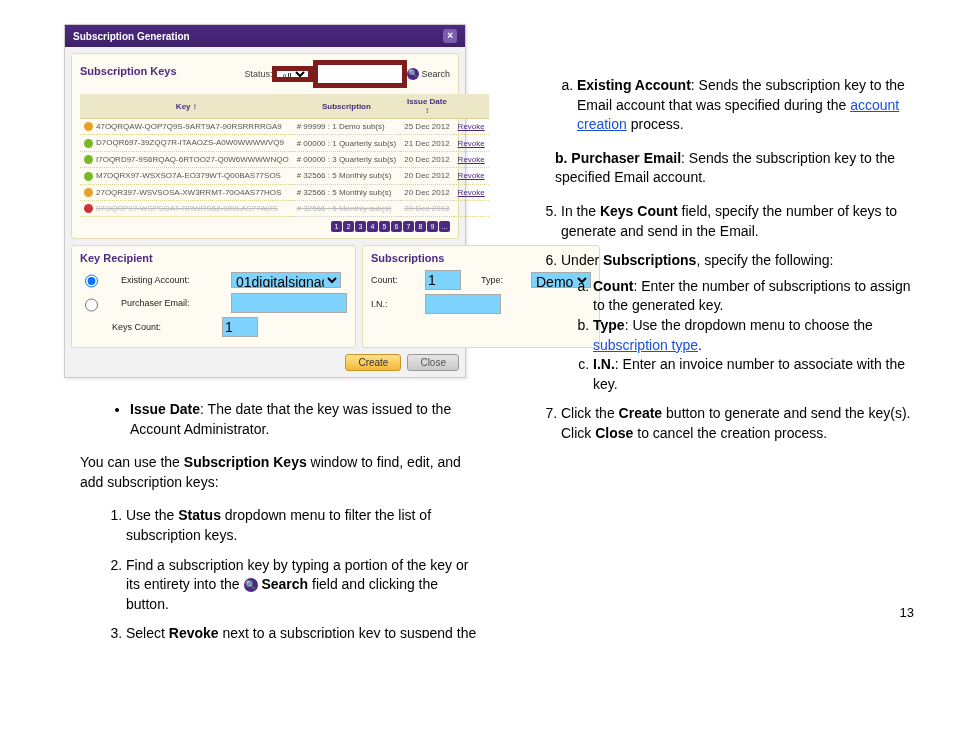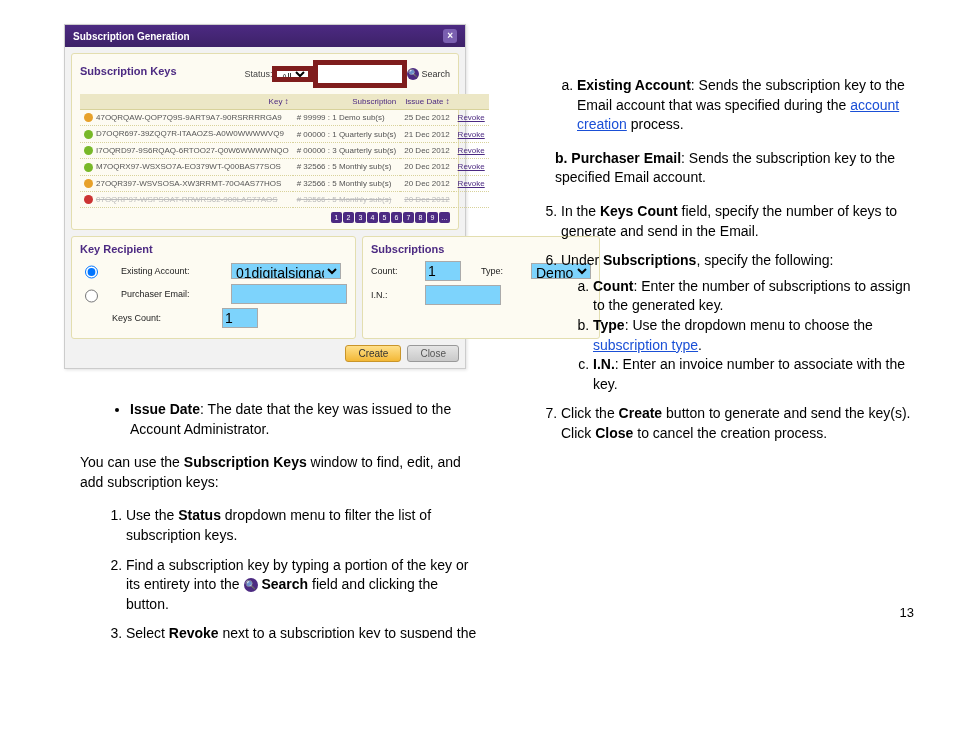--- a/index.html
+++ b/index.html
@@ -8,21 +8,21 @@
   .shot{position:absolute;left:64px;top:24px;width:400px;border:1px solid #ccc;box-shadow:1px 1px 3px rgba(0,0,0,.12);background:#f2f2f2}
   .shot .titlebar{background:linear-gradient(#4c2a82,#3d2168);color:#fff;font-size:10px;font-weight:bold;padding:4px 8px;display:flex;justify-content:space-between;align-items:center}
   .shot .titlebar .xbtn{background:#7a5fb0;border-radius:3px;color:#fff;font-size:10px;padding:0 4px;line-height:14px}
   .panel{background:#fdfbf2;border:1px solid #e3deb0;margin:6px;border-radius:3px;padding:6px 8px}
   .panelhead{color:#4c2a82;font-weight:bold;font-size:11px;margin-bottom:6px}
   .filter{display:flex;align-items:center;font-size:9px;color:#444}
   .filter select,.filter input{font-size:9px;height:16px;border:5px solid #7f1d1d;background:#fff}
   .filter .searchbtn{display:inline-flex;align-items:center;gap:2px;font-size:9px;color:#333}
   .filter .searchbtn .sicon{display:inline-block;width:12px;height:12px;border-radius:50%;background:#4c2a82;color:#fff;font-size:8px;line-height:12px;text-align:center}
   table.keys{width:100%;border-collapse:collapse;margin-top:6px;font-size:8px;color:#555}
-  table.keys th{background:#ece7c6;font-weight:normal;color:#4c2a82;text-align:right;padding:3px 4px;border-bottom:1px solid #d8d29a}
+  table.keys th{background:#ece7c6;font-weight:bold;color:#4c2a82;text-align:center;padding:3px 4px;border-bottom:1px solid #d8d29a}
   table.keys td{padding:3px 4px;border-bottom:1px dotted #d8d29a;white-space:nowrap}
   .ico{display:inline-block;width:9px;height:9px;border-radius:50%;margin-right:3px;vertical-align:middle}
   .ico.orange{background:#e7a12a}
   .ico.green{background:#78b828}
   .ico.red{background:#c33}
   .revoke{color:#4c2a82;text-decoration:underline;cursor:pointer}
   .revoked td{color:#bbb;text-decoration:line-through}
   .revoked .revoke{visibility:hidden}
   .pager{display:flex;justify-content:flex-end;gap:1px;margin-top:4px}
   .pager span{width:11px;height:11px;background:#4c2a82;color:#fff;font-size:7px;line-height:11px;text-align:center;border-radius:2px}

